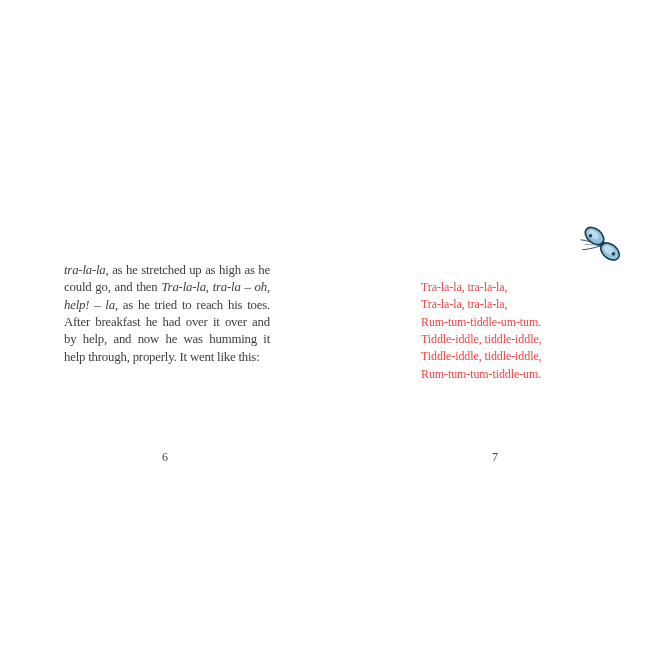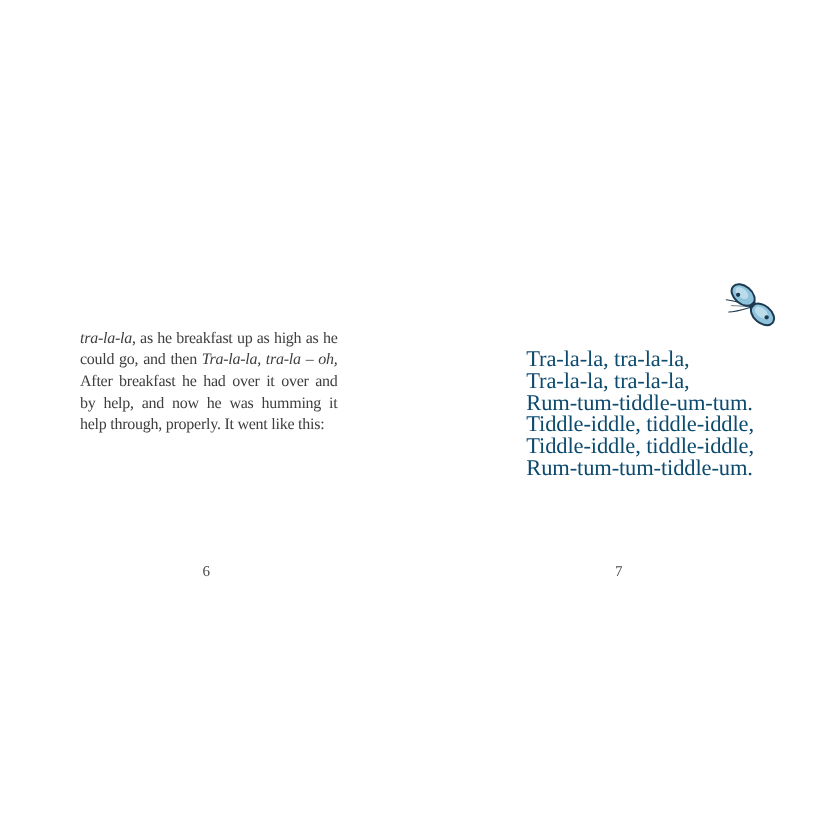--- a/index.html
+++ b/index.html
@@ -28,24 +28,24 @@
   .pline { white-space: normal; }
   .jline {
     text-align: justify;
     text-align-last: justify;
   }
   .it { font-style: italic; font-family: Liberation Serif, serif; }
   .verse {
     position: absolute;
     left: 421px;
     top: 279px;
-    font-size: 18px;
+    font-size: 12px;
     line-height: 17.35px;
     letter-spacing: -0.1px;
-    color: #0c4a6e;
+    color: #ef4444;
   }
   .pagenum {
     position: absolute;
     top: 450px;
     width: 330px;
     text-align: center;
     font-size: 12px;
     color: #474747;
   }
   .pagenum-left { left: 0; }
@@ -57,22 +57,23 @@
     width: 48px;
     height: 48px;
   }
 </style>
 </head>
 <body>
 
 <div class="spread">
 
   <div class="paragraph" id="paragraph">
-      <div class="pline jline"><span class="it">tra-la-la</span><span>, as he breakfast up as high as he</span></div>
+      <div class="pline jline"><span class="it">tra-la-la</span><span>, as he stretched up as high as he</span></div>
       <div class="pline jline"><span>could go, and then </span><span class="it">Tra-la-la, tra-la</span><span> – </span><span class="it">oh,</span></div>
+      <div class="pline jline"><span class="it">help!</span><span> – </span><span class="it">la</span><span>, as he tried to reach his toes.</span></div>
       <div class="pline jline"><span>After breakfast he had over it over and</span></div>
       <div class="pline jline"><span>by help, and now he was humming it</span></div>
       <div class="pline"><span>help through, properly. It went like this:</span></div>
     </div>
 
   <div class="verse" id="verse">
       <div class="vline">Tra-la-la, tra-la-la,</div>
       <div class="vline">Tra-la-la, tra-la-la,</div>
       <div class="vline">Rum-tum-tiddle-um-tum.</div>
       <div class="vline">Tiddle-iddle, tiddle-iddle,</div>

